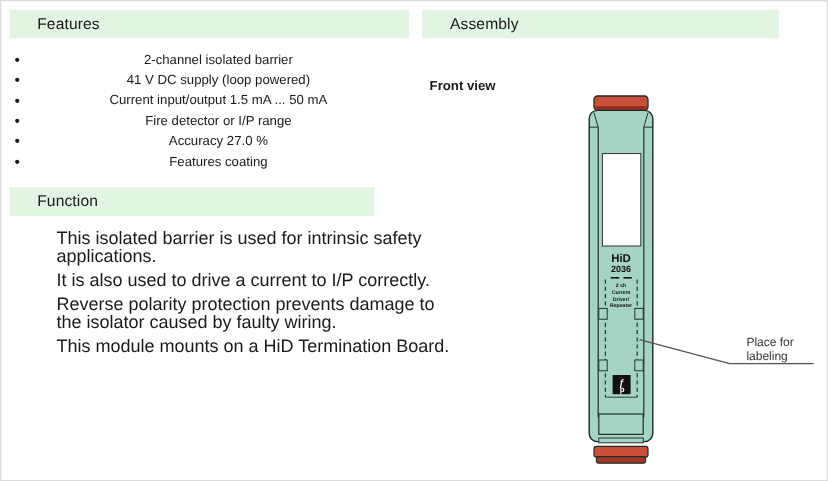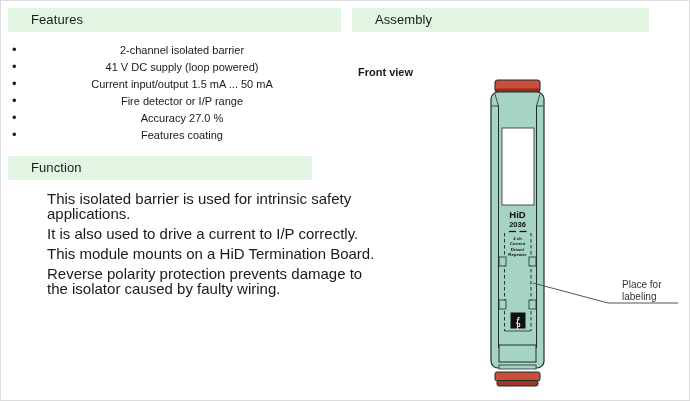--- a/index.html
+++ b/index.html
@@ -59,22 +59,22 @@
   <li>Features coating</li>
 </ul>
 
 <div class="section-bar" id="function-bar">
   <span>Function</span>
 </div>
 
 <div id="function-text">
   <p>This isolated barrier is used for intrinsic safety applications.</p>
   <p>It is also used to drive a current to I/P correctly.</p>
+  <p>Reverse polarity protection prevents damage to the isolator caused by faulty wiring.</p>
   <p>This module mounts on a HiD Termination Board.</p>
-  <p>Reverse polarity protection prevents damage to the isolator caused by faulty wiring.</p>
 </div>
 
 <div class="section-bar" id="assembly-bar">
   <span>Assembly</span>
 </div>
 
 <div id="front-view-label">Front view</div>
 
 <svg id="assembly-figure" width="230" height="340" viewBox="0 0 230 340">
 

